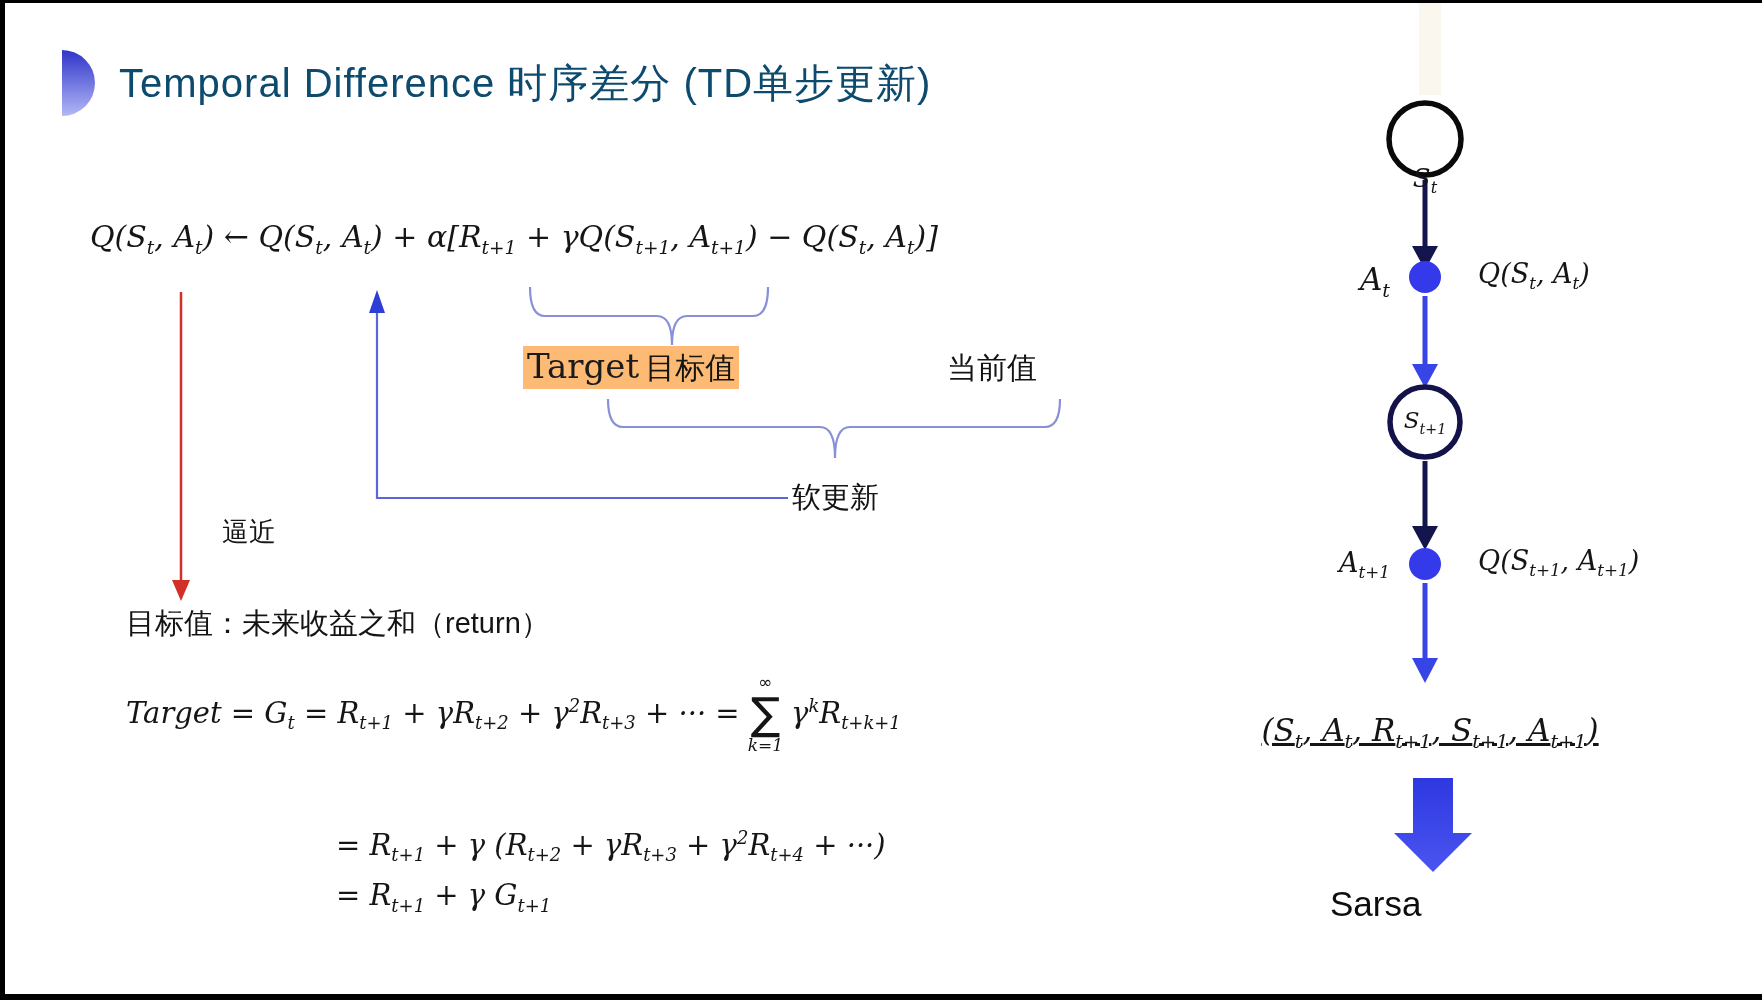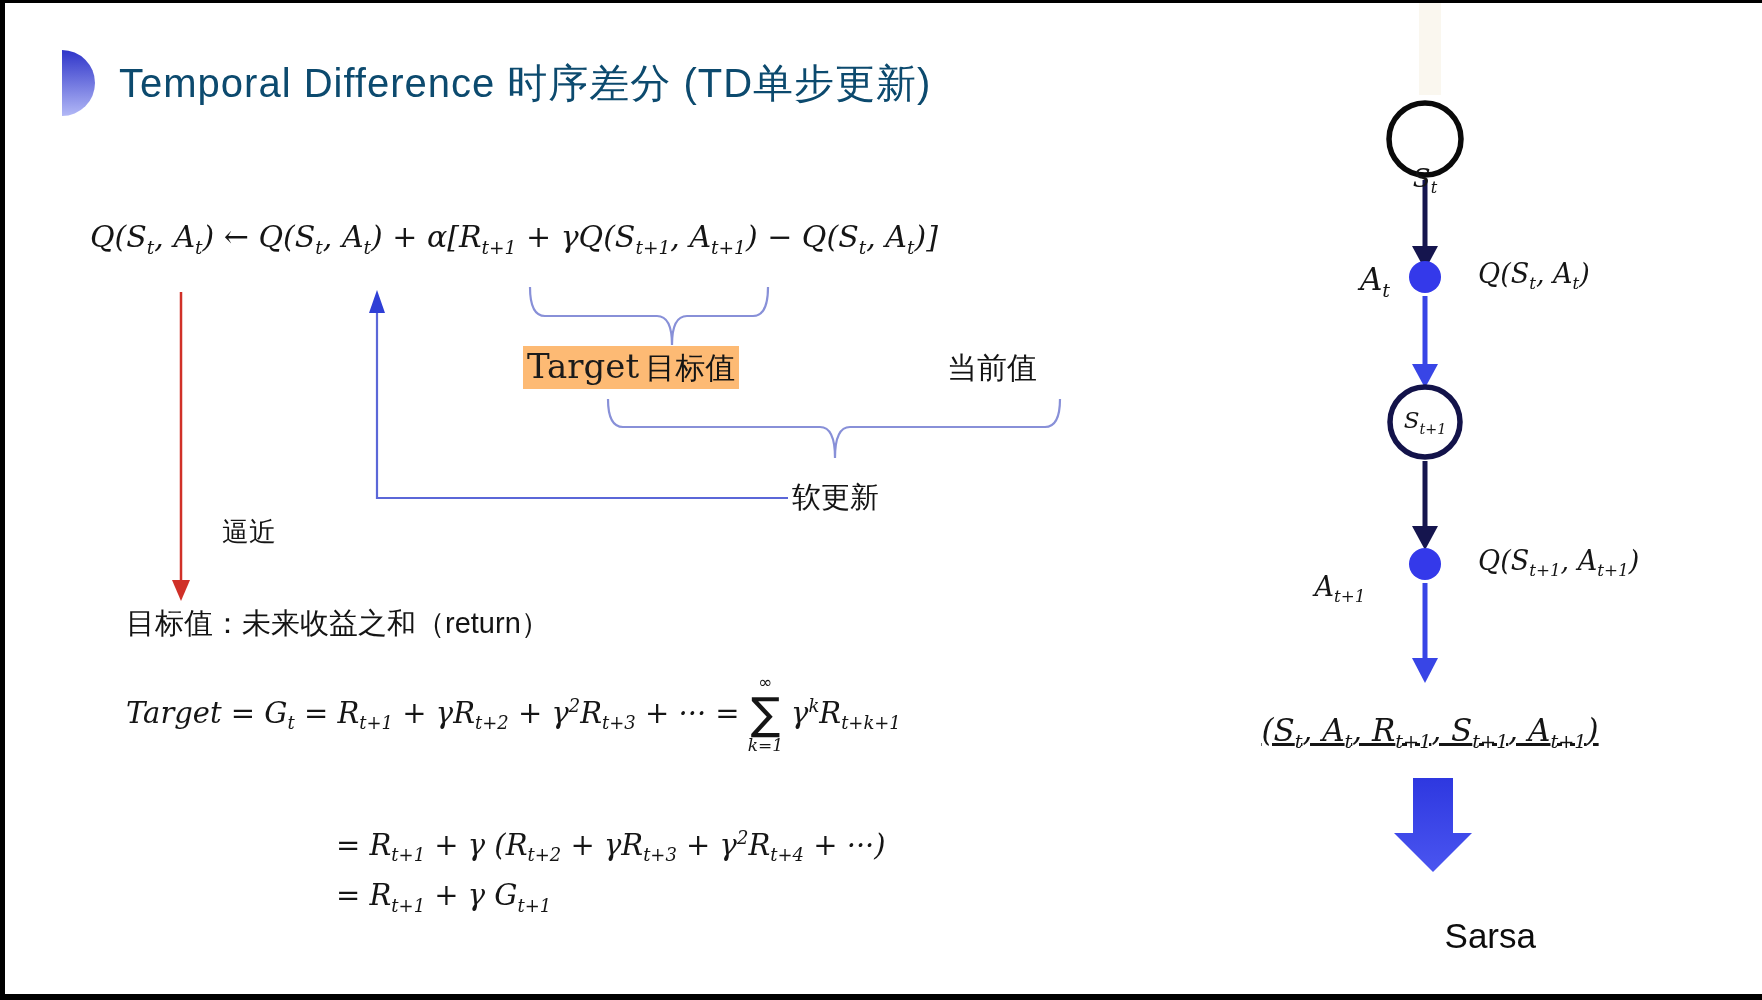--- a/index.html
+++ b/index.html
@@ -29,24 +29,24 @@
   .sum-sigma{font-family:"DejaVu Sans",sans-serif;font-style:normal;font-size:44px;color:#151515;margin:1px 0;}
   .sum-bottom{font-size:17px;}
   #gt-line1{left:295px;top:776px;font-size:29px;}
   #gt-line2{left:336px;top:827px;font-size:29px;}
   #gt-line3{left:336px;top:878px;font-size:29px;}
   
   #node-st-label{left:1389px;top:122px;width:72px;text-align:center;font-size:26px;margin-top:41px;}
   #node-st1-label{left:1385px;top:407px;width:80px;text-align:center;font-size:23px;}
   #action-t-label{left:1310px;top:261px;width:80px;text-align:right;font-size:31px;}
   #q-t-label{left:1478px;top:258px;font-size:27px;}
-  #action-t1-label{left:1290px;top:547px;width:100px;text-align:center;font-size:27px;margin-top:24px;}
+  #action-t1-label{left:1290px;top:547px;width:100px;text-align:right;font-size:27px;}
   #q-t1-label{left:1478px;top:545px;font-size:27px;}
   #tuple-label{left:1230px;top:712px;width:400px;text-align:center;font-size:31px;text-decoration:underline;}
-  #sarsa-label{left:1330px;top:916px;width:206px;text-align:right;font-size:35px;color:#0d0d0d;}
+  #sarsa-label{left:1330px;top:884px;width:206px;text-align:left;font-size:35px;color:#0d0d0d;}
   #light-band{left:1419px;top:3px;width:22px;height:92px;background:#f6f1e2;opacity:.55;}
 </style>
 </head>
 <body>
 
 <div id="canvas">
 
   <div class="edge" style="left:0;top:0;width:5px;height:1000px;"></div>
   <div class="edge" style="left:0;top:0;width:1762px;height:3px;"></div>
   <div class="edge" style="left:0;top:994px;width:1762px;height:6px;"></div>

